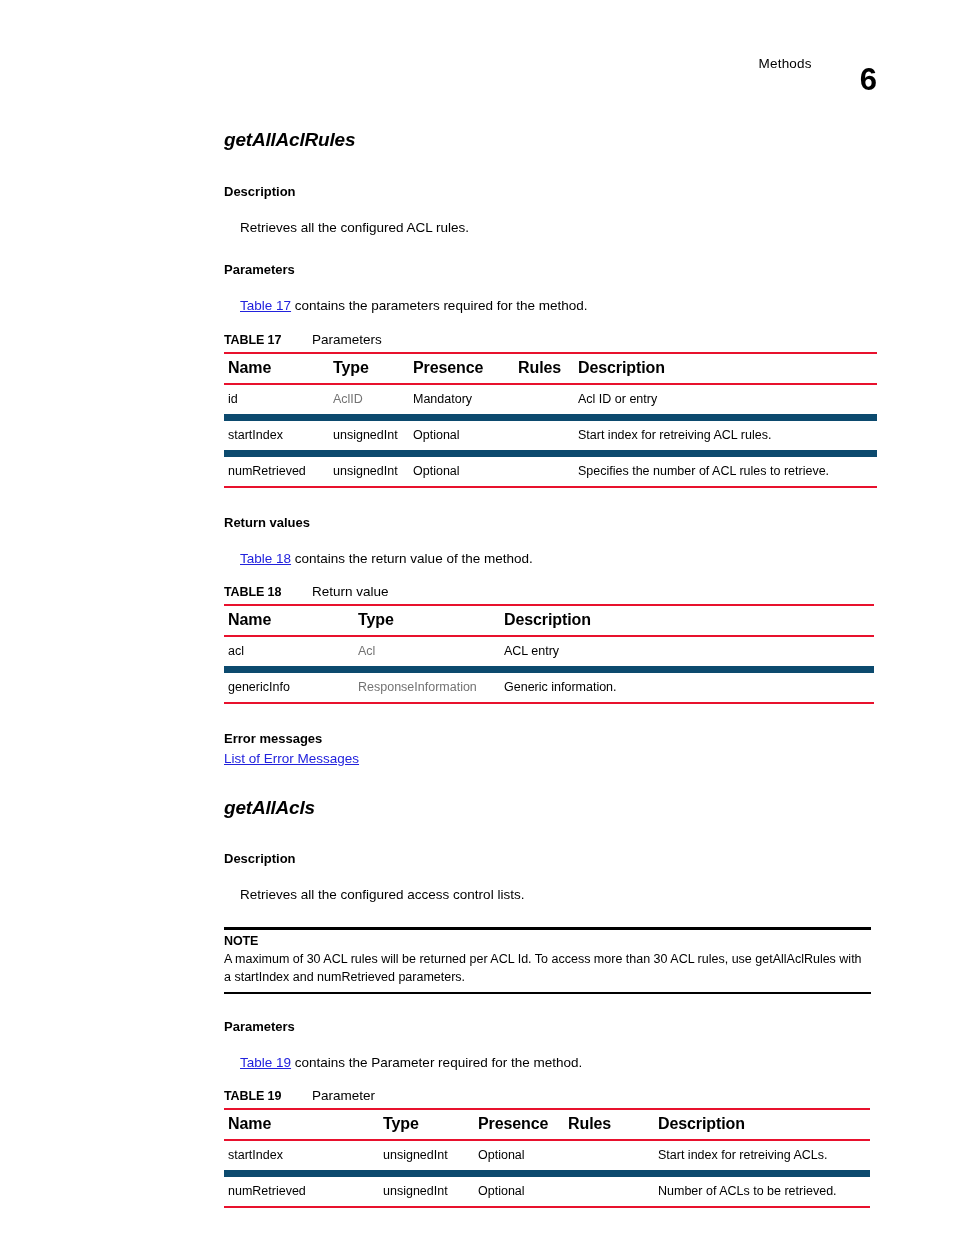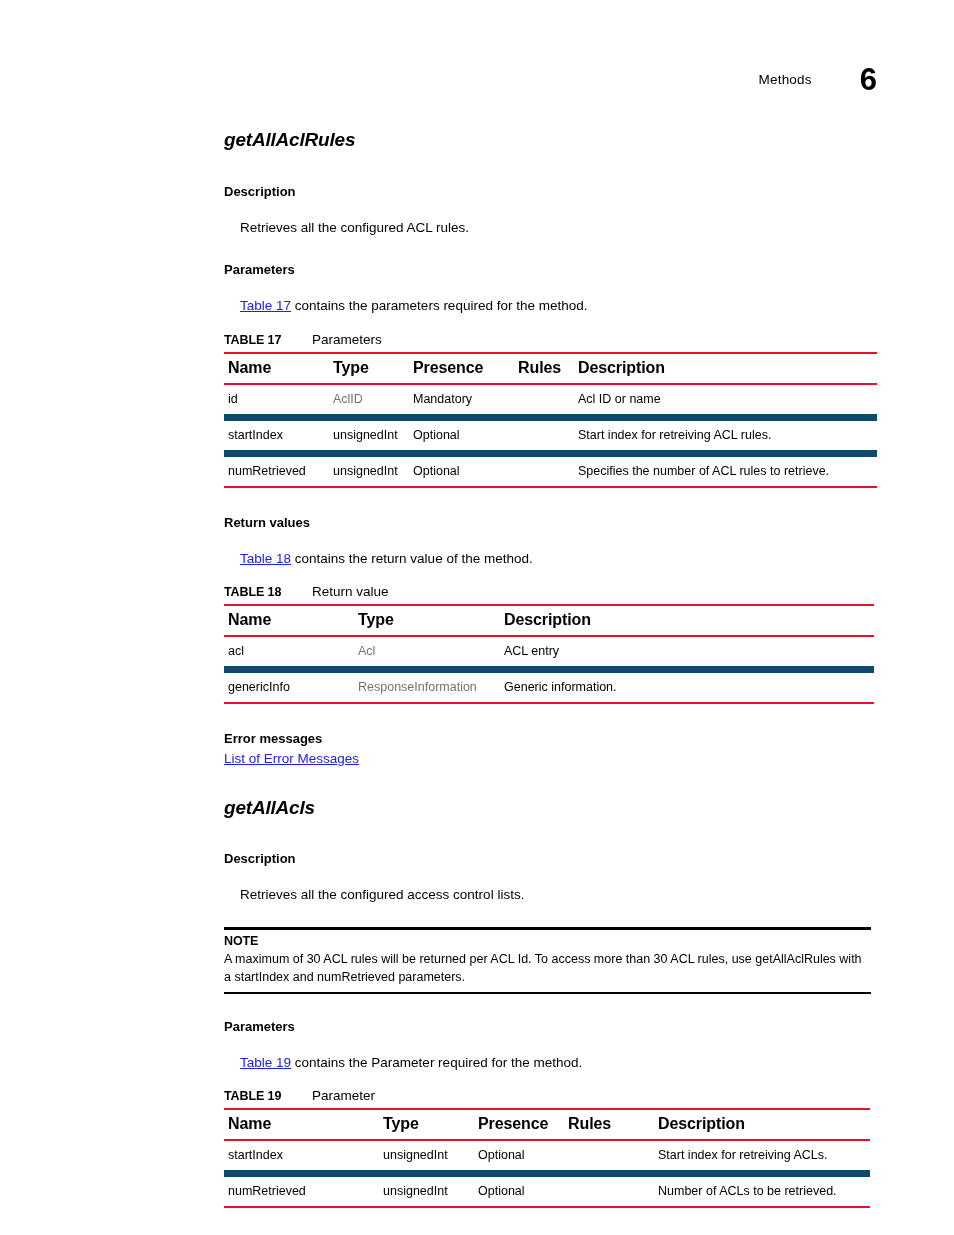--- a/index.html
+++ b/index.html
@@ -19,21 +19,21 @@
     overflow: hidden;
   }
 
   
   .page-header {
     position: absolute;
     top: 56px;
     left: 0;
     width: 877px;
     display: flex;
-    align-items: flex-end;
+    align-items: flex-start;
     justify-content: flex-end;
   }
   .header-title {
     font-size: 13.5px;
     letter-spacing: 0.2px;
     color: #000;
   }
   .chapter-number {
     font-size: 31px;
     font-weight: bold;
@@ -201,21 +201,21 @@
             <th>Rules</th>
             <th>Description</th>
           </tr>
         </thead>
         <tbody>
           <tr>
             <td>id</td>
             <td class="typecell">AclID</td>
             <td>Mandatory</td>
             <td></td>
-            <td>Acl ID or name</td>
+            <td>Acl ID or entry</td>
           </tr>
           <tr>
             <td>startIndex</td>
             <td>unsignedInt</td>
             <td>Optional</td>
             <td></td>
             <td>Start index for retreiving ACL rules.</td>
           </tr>
           <tr>
             <td>numRetrieved</td>

